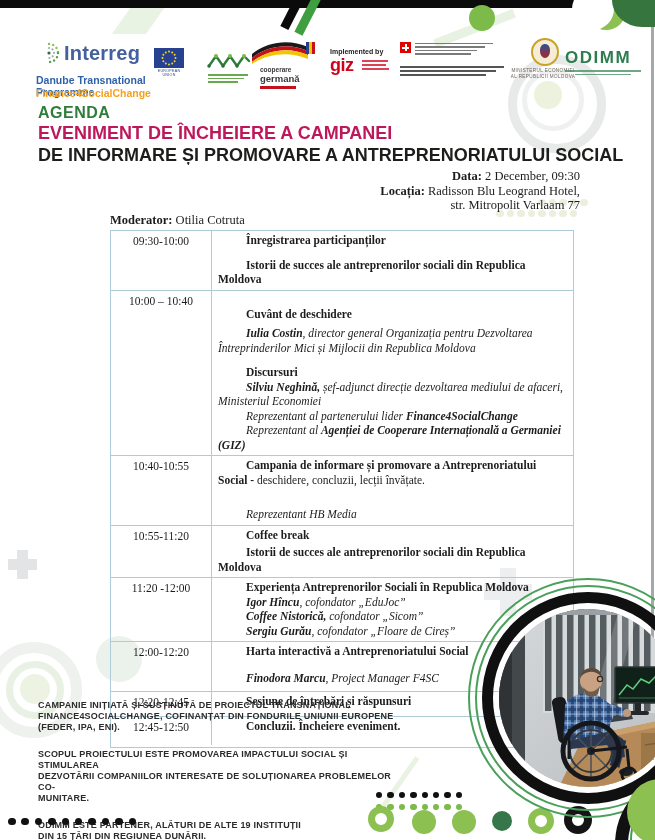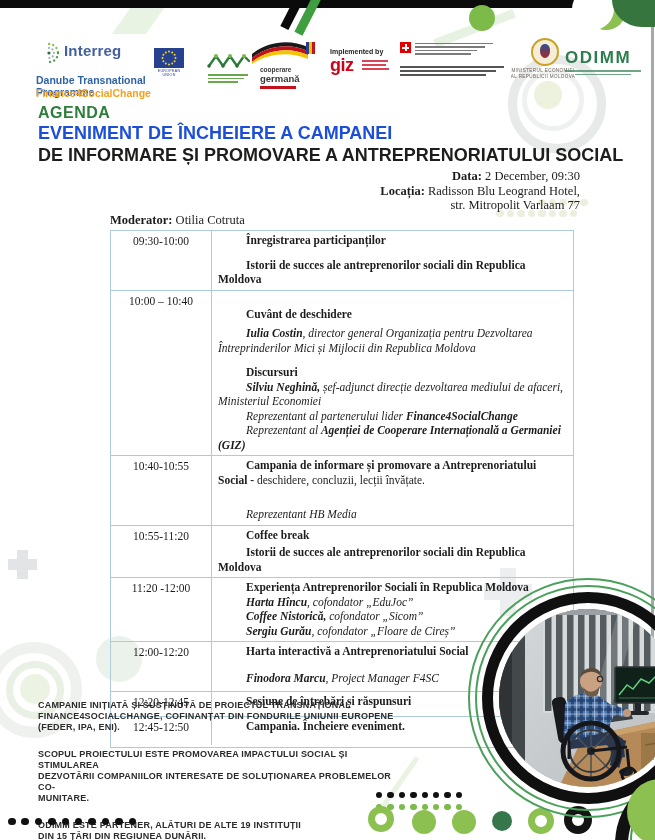--- a/index.html
+++ b/index.html
@@ -23,21 +23,21 @@
   .edge-line{left:651px;top:0;width:3px;height:760px;background:#a5a9ac;z-index:1;}
 
   
   .hr1{left:508px;top:55px;width:80px;height:80px;border:9px solid #e8e9e9;border-radius:50%;z-index:0;}
   .hr2{left:522px;top:69px;width:52px;height:52px;border:5px solid #eff0f0;border-radius:50%;z-index:0;}
   .hr3{left:534px;top:81px;width:28px;height:28px;background:#edf2de;border-radius:50%;z-index:0;}
 
   
   .logos{left:0;top:36px;width:655px;height:62px;z-index:2;}
   .interreg{left:36px;top:2px;width:170px;height:60px;}
-  .interreg .brand{left:28px;top:4px;font-size:15px;font-weight:bold;color:#44609f;letter-spacing:.2px;}
+  .interreg .brand{left:28px;top:4px;font-size:20px;font-weight:bold;color:#44609f;letter-spacing:.2px;}
   .euflag{left:118px;top:10px;width:30px;height:20px;background:#26418f;}
   .eulabel{left:118px;top:31px;width:30px;font-size:3.6px;color:#26418f;text-align:center;letter-spacing:.3px;}
   .interreg .prog{left:0;top:36px;font-size:10.5px;font-weight:600;color:#2f62a7;}
   .interreg .sub{left:0;top:49px;font-size:10.5px;font-weight:bold;color:#f5a11d;}
   .wavelogo{left:207px;top:14px;width:44px;height:36px;}
   .bar{position:absolute;background:#6aa84f;}
   .coop{left:250px;top:2px;width:66px;height:56px;}
   .coop .t1{left:10px;top:28px;font-size:6.5px;font-weight:bold;color:#3a3a3a;}
   .coop .t2{left:10px;top:35px;font-size:9.5px;font-weight:600;color:#3a3a3a;}
   .coop .redbar{left:10px;top:48px;width:36px;height:2.5px;background:#c3121c;}
@@ -55,21 +55,21 @@
   .emblem{left:26px;top:0;width:24px;height:24px;border-radius:50%;border:2px solid #c9a227;background:#f6edd6;}
   .emblem .shield{position:absolute;left:7px;top:4px;width:10px;height:14px;border-radius:45% 45% 50% 50%;
                   background:linear-gradient(180deg,#31508f 0%,#a5282f 100%);}
   .ministry .ml{position:absolute;width:100%;font-size:4.6px;color:#6b6257;letter-spacing:.4px;}
   .odimm{left:565px;top:12px;width:82px;height:32px;}
   .odimm .brand{left:0;top:0;font-size:17px;font-weight:bold;color:#2e7d4f;letter-spacing:1.5px;}
   .odimm .ob{position:absolute;background:#4c8f66;opacity:.8;height:1.6px;}
 
   
   .kicker{left:38px;top:104px;font-size:16px;font-weight:700;color:#2e7d3b;letter-spacing:.5px;z-index:2;}
-  .title1{left:38px;top:123px;font-size:18px;font-weight:800;color:#1d4ed8;z-index:2;}
+  .title1{left:38px;top:123px;font-size:18px;font-weight:800;color:#be185d;z-index:2;}
   .title2{left:38px;top:145px;font-size:18px;font-weight:800;color:#1d1d1b;z-index:2;}
   .meta{left:300px;top:169px;width:280px;text-align:right;font-size:12.5px;line-height:14.5px;z-index:2;}
   .pale-dots{z-index:1;}
   .pale-dots span{display:inline-block;width:7.5px;height:7.5px;border-radius:50%;background:#ecefdd;margin-right:3px;}
 
   
   .moderator{left:110px;top:213px;font-size:12.5px;z-index:2;}
   .schedule{left:110px;top:230px;width:462px;border:1px solid #aecbd9;z-index:2;background:transparent;
             font-family:"Liberation Serif",serif;font-size:11.5px;line-height:14.5px;}
   .t-row{display:flex;border-top:1px solid #aecbd9;}
@@ -312,21 +312,21 @@
         <div class="t-cell">
           <p class="ind"><span class="b">Coffee break</span></p>
           <div class="sp" style="height: 3px;"></div>
           <p class="ind"><span class="b">Istorii de succes ale antreprenorilor sociali din Republica Moldova</span></p>
         </div>
       </div>
       <div class="t-row">
         <div class="t-time">11:20 -12:00</div>
         <div class="t-cell">
           <p class="ind"><span class="b">Experiența Antreprenorilor Sociali în Republica Moldova</span></p>
-          <p class="ind"><span class="b i">Harta Hîncu</span><span class="i">, cofondator „EduJoc”</span></p>
+          <p class="ind"><span class="b i">Igor Hîncu</span><span class="i">, cofondator „EduJoc”</span></p>
           <p class="ind"><span class="b i">Coffee Nistorică,</span><span class="i"> cofondator „Sicom”</span></p>
           <p class="ind"><span class="b i">Sergiu Gurău</span><span class="i">, cofondator „Floare de Cireș”</span></p>
         </div>
       </div>
       <div class="t-row">
         <div class="t-time">12:00-12:20</div>
         <div class="t-cell">
           <p class="ind"><span class="b">Harta interactivă a Antreprenoriatului Social</span></p>
           <div class="sp" style="height: 12px;"></div>
           <p class="ind"><span class="b i">Finodora Marcu</span><span class="i">, Project Manager F4SC</span></p>
@@ -334,21 +334,21 @@
       </div>
       <div class="t-row">
         <div class="t-time">12:20-12:45</div>
         <div class="t-cell">
           <p class="ind"><span class="b">Sesiune de întrebări și răspunsuri</span></p>
         </div>
       </div>
       <div class="t-row">
         <div class="t-time">12:45-12:50</div>
         <div class="t-cell">
-          <p class="ind"><span class="b">Campania. Încheiere eveniment.</span></p>
+          <p class="ind"><span class="b">Concluzii. Încheiere eveniment.</span></p>
         </div>
       </div>
     </div>
 
   <div class="abs footer" id="footer">
       <p>CAMPANIE INIȚIATĂ  ȘI SUSȚINUTĂ DE PROIECTUL TRANSNAȚIONAL<br>FINANCE4SOCIALCHANGE, COFINANȚAT DIN FONDURILE UNIUNII EUROPENE<br>(FEDER, IPA, ENI).</p>
       <p>SCOPUL PROIECTULUI ESTE PROMOVAREA IMPACTULUI SOCIAL ȘI STIMULAREA<br>DEZVOTĂRII COMPANIILOR INTERESATE DE SOLUȚIONAREA PROBLEMELOR CO-<br>MUNITARE.</p>
       <p>ODIMM ESTE PARTENER, ALĂTURI DE ALTE 19 INSTITUȚII<br>DIN 15 ȚĂRI DIN REGIUNEA DUNĂRII.</p>
     </div>
 

